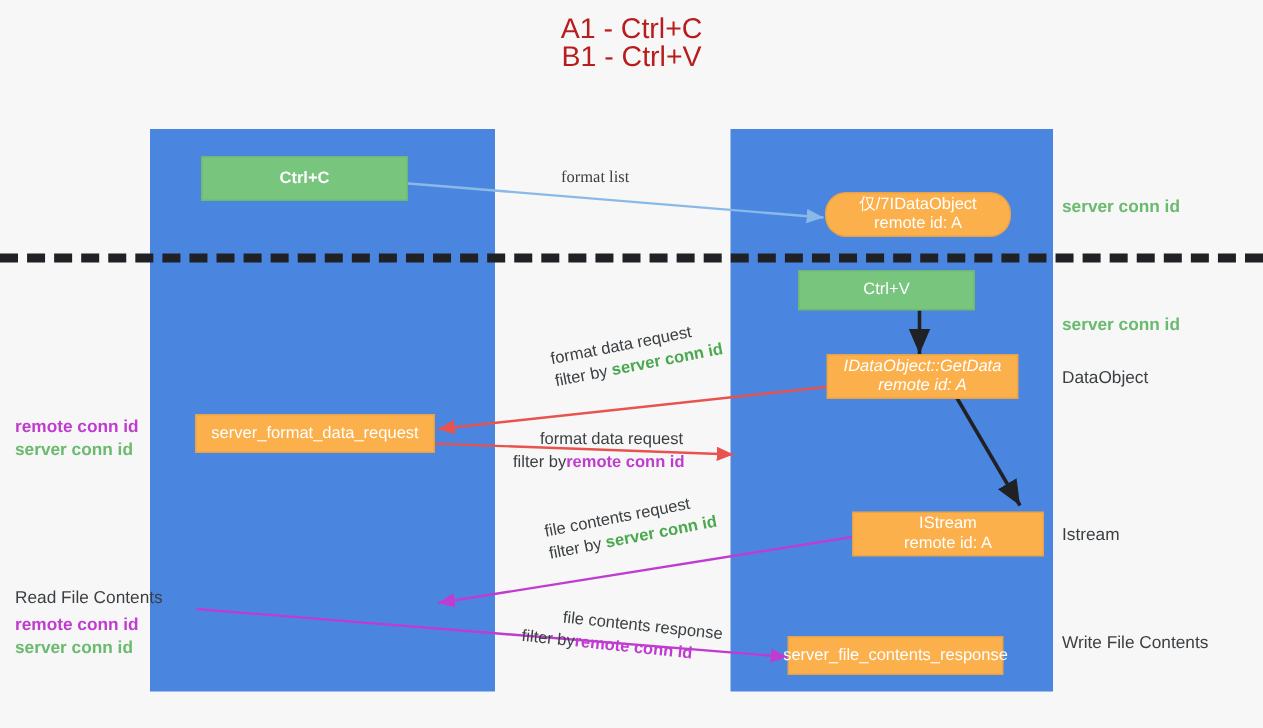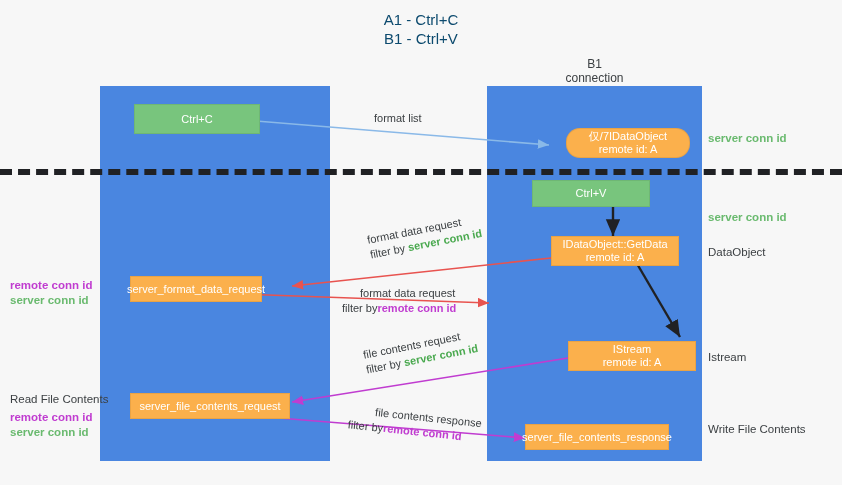--- a/index.html
+++ b/index.html
@@ -17,22 +17,22 @@
     height: 485px;
     background: #f7f7f7;
     overflow: hidden;
   }
   .title {
     position: absolute;
     left: 0;
     top: 10px;
     width: 842px;
     text-align: center;
-    font-size: 15px;
-    color: #0c4a6e;
+    font-size: 19px;
+    color: #b91c1c;
     line-height: 19px;
     white-space: pre-line;
   }
   .lane {
     position: absolute;
     background: #4a86e0;
   }
   .lane-a { left: 100px; top: 86px; width: 230px; height: 375px; }
   .lane-b { left: 487px; top: 86px; width: 215px; height: 375px; }
 
@@ -114,22 +114,20 @@
   }
 </style>
 </head>
 <body>
 
 <div id="diagram">
 
   <div class="title">A1 - Ctrl+C
 B1 - Ctrl+V</div>
 
-  <div class="lane-head lane-head-b">B1
-connection</div>
 
   <div class="lane lane-a"></div>
   <div class="lane lane-b"></div>
 
   <svg class="wires" viewBox="0 0 842 485">
     <defs>
       <marker id="ar-blue" markerWidth="8" markerHeight="8" refX="7" refY="3" orient="auto">
         <path d="M0,0 L7,3 L0,6 z" fill="#8ab9e8"></path>
       </marker>
       <marker id="ar-red" markerWidth="8" markerHeight="8" refX="7" refY="3" orient="auto">
@@ -151,37 +149,36 @@
 
     <path d="M131,290 L489,303" stroke="#e8534f" stroke-width="1.6" fill="none" marker-end="url(#ar-red)"></path>
 
     <path d="M636,262 L680,337" stroke="#202124" stroke-width="2.4" fill="none" marker-end="url(#ar-blk)"></path>
 
     <path d="M568,358 L292,402" stroke="#c03cd0" stroke-width="1.6" fill="none" marker-end="url(#ar-mag)"></path>
 
     <path d="M131,406 L525,438" stroke="#c03cd0" stroke-width="1.6" fill="none" marker-end="url(#ar-mag)"></path>
   </svg>
 
-  <div class="node green" style="left:134px; top:104px; width:126px; height:30px;">Ctrl+C</div>
-
-  <div class="node orange" style="left:566px; top:128px; width:124px; height:30px;border-radius:14px;">仅/7IDataObject
+  <div class="node green" style="left:134px; top:104px; width:138px; height:30px;font-weight:bold;">Ctrl+C</div>
+
+  <div class="node orange" style="left:550px; top:128px; width:124px; height:30px;border-radius:14px;">仅/7IDataObject
 remote id: A</div>
 
   <div class="node green" style="left:532px; top:180px; width:118px; height:27px;">Ctrl+V</div>
 
-  <div class="node orange" style="left:551px; top:236px; width:128px; height:30px;">IDataObject::GetData
+  <div class="node orange" style="left:551px; top:236px; width:128px; height:30px;font-style:italic;">IDataObject::GetData
 remote id: A</div>
 
   <div class="node orange" style="left:568px; top:341px; width:128px; height:30px;">IStream
 remote id: A</div>
 
-  <div class="node orange" style="left:130px; top:276px; width:132px; height:26px;">server_format_data_request</div>
-
-
-  <div class="node orange" style="left:130px; top:393px; width:160px; height:26px;">server_file_contents_request</div>
+  <div class="node orange" style="left:130px; top:276px; width:160px; height:26px;">server_format_data_request</div>
+
+
 
   <div class="node orange" style="left:525px; top:424px; width:144px; height:26px;">server_file_contents_response</div>
 
   <div class="side-label green-txt" style="left:708px; top:131px;">server conn id</div>
 
   <div class="side-label green-txt" style="left:708px; top:210px;">server conn id</div>
 
   <div class="side-label dark" style="left:708px; top:245px;">DataObject</div>
 
   <div class="side-label dark" style="left:708px; top:350px;">Istream</div>
@@ -193,21 +190,21 @@
     <span class="server">server conn id</span>
   </div>
 
   <div class="side-label dark" style="left:10px; top:392px;">Read File Contents</div>
 
   <div class="conn-pair" style="left:10px; top:410px;">
     <span class="remote">remote conn id</span>
     <span class="server">server conn id</span>
   </div>
 
-  <div class="edge-label" style="left:374px; top:111px;">format list</div>
+  <div class="edge-label" style="left:374px; top:111px;font-family:Liberation Serif, serif;">format list</div>
 
   <div class="edge-label rot-up" style="left:366px; top:233px;">
     <span>format data request</span><br>
     <span>filter by </span><span class="hl-green">server conn id</span>
   </div>
 
   <div class="edge-label" style="left:360px; top:286px;">
     <span>format data request</span><br>
     <span style="display:inline-block; margin-left:-18px;">filter by </span><span class="hl-purple">remote conn id</span>
   </div>

